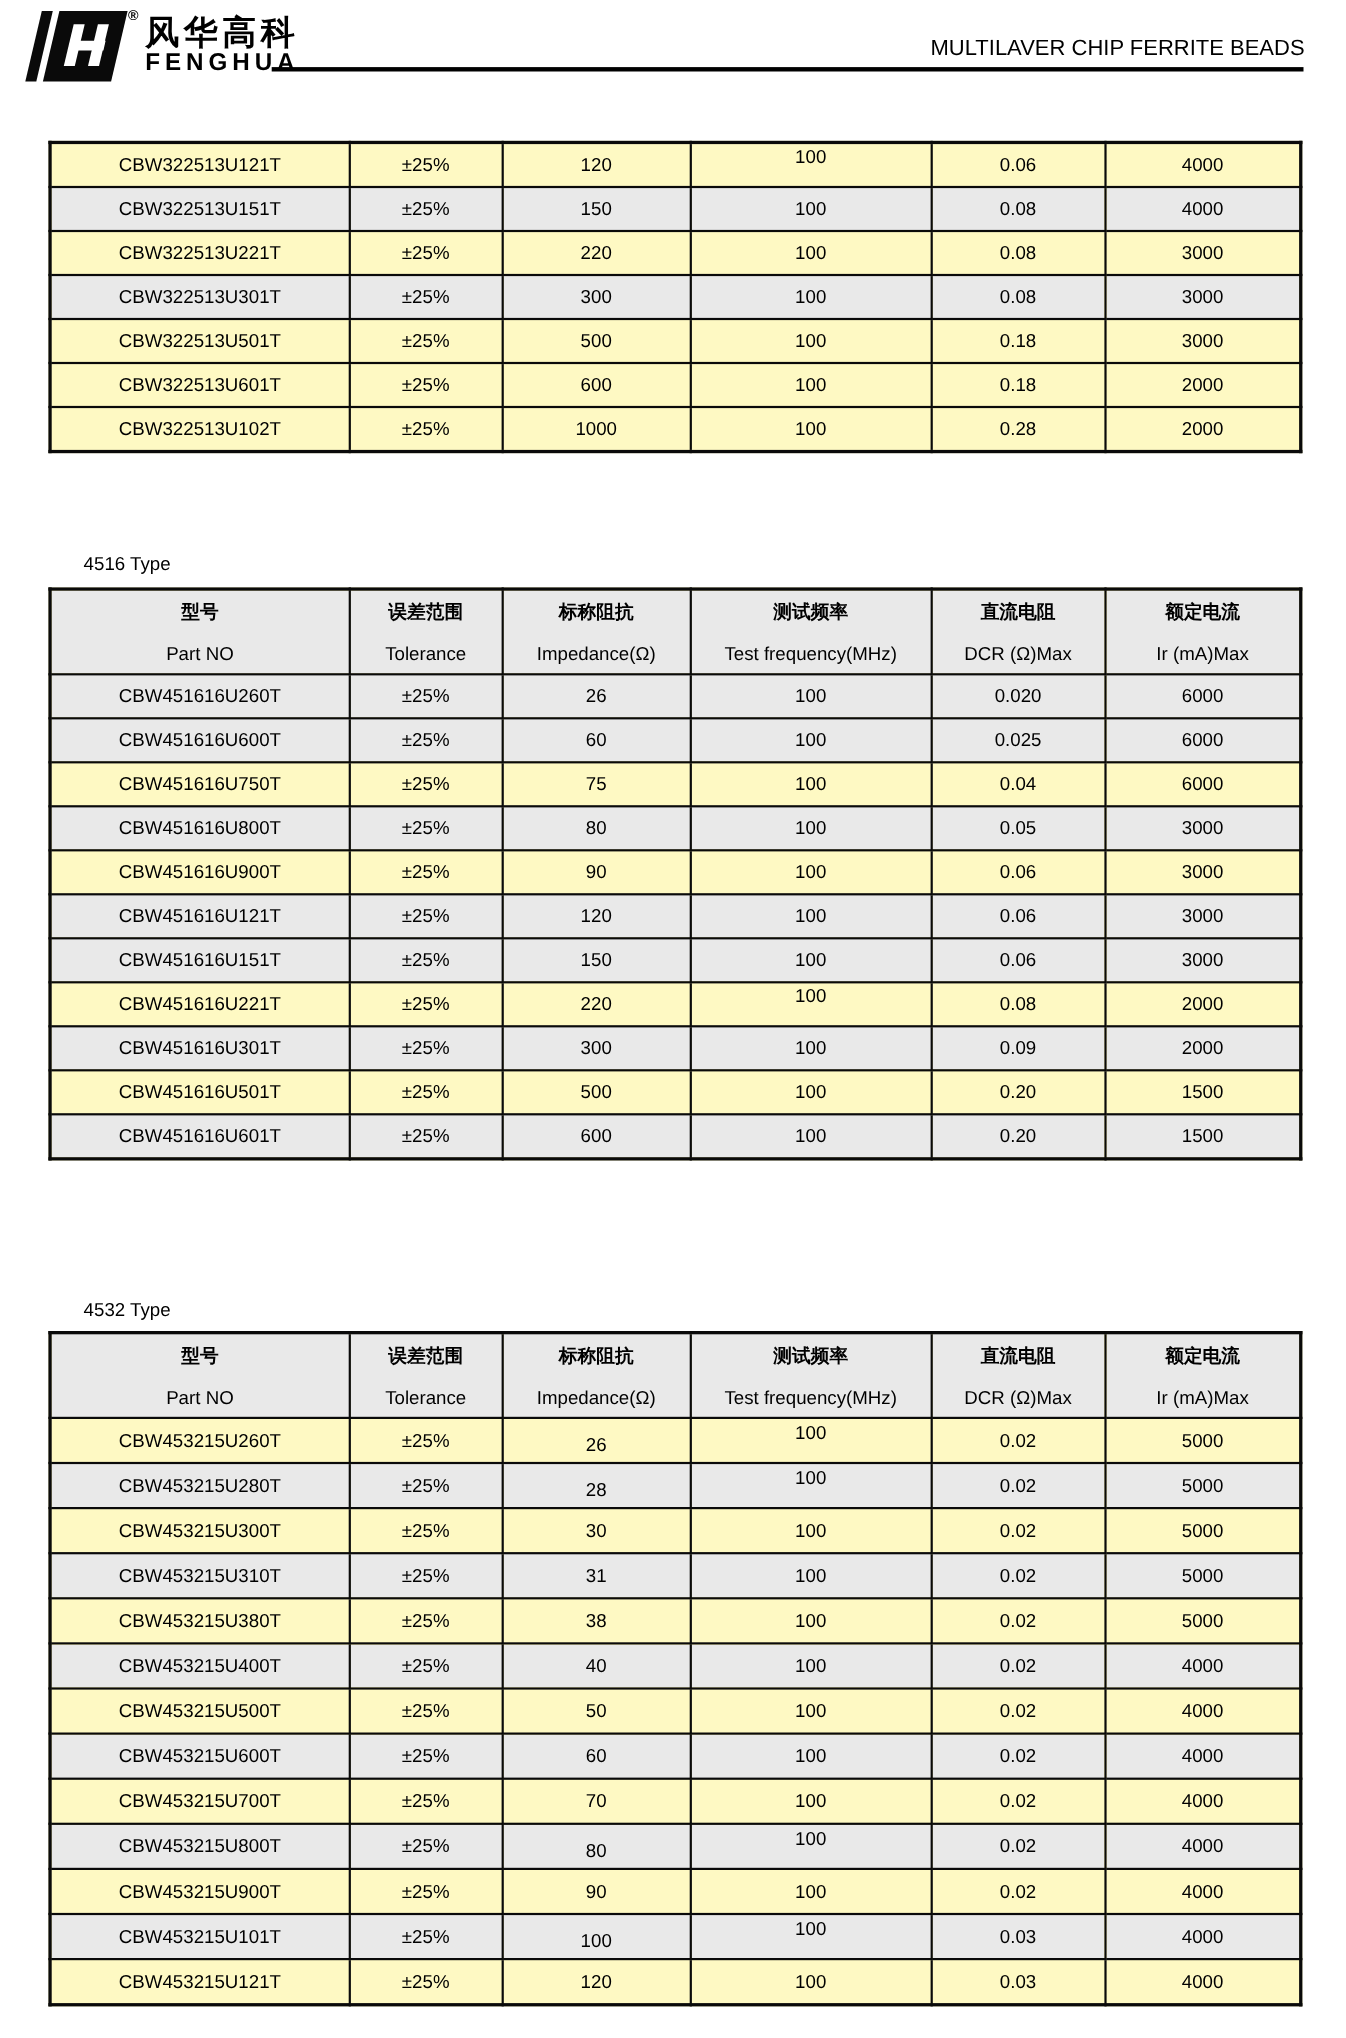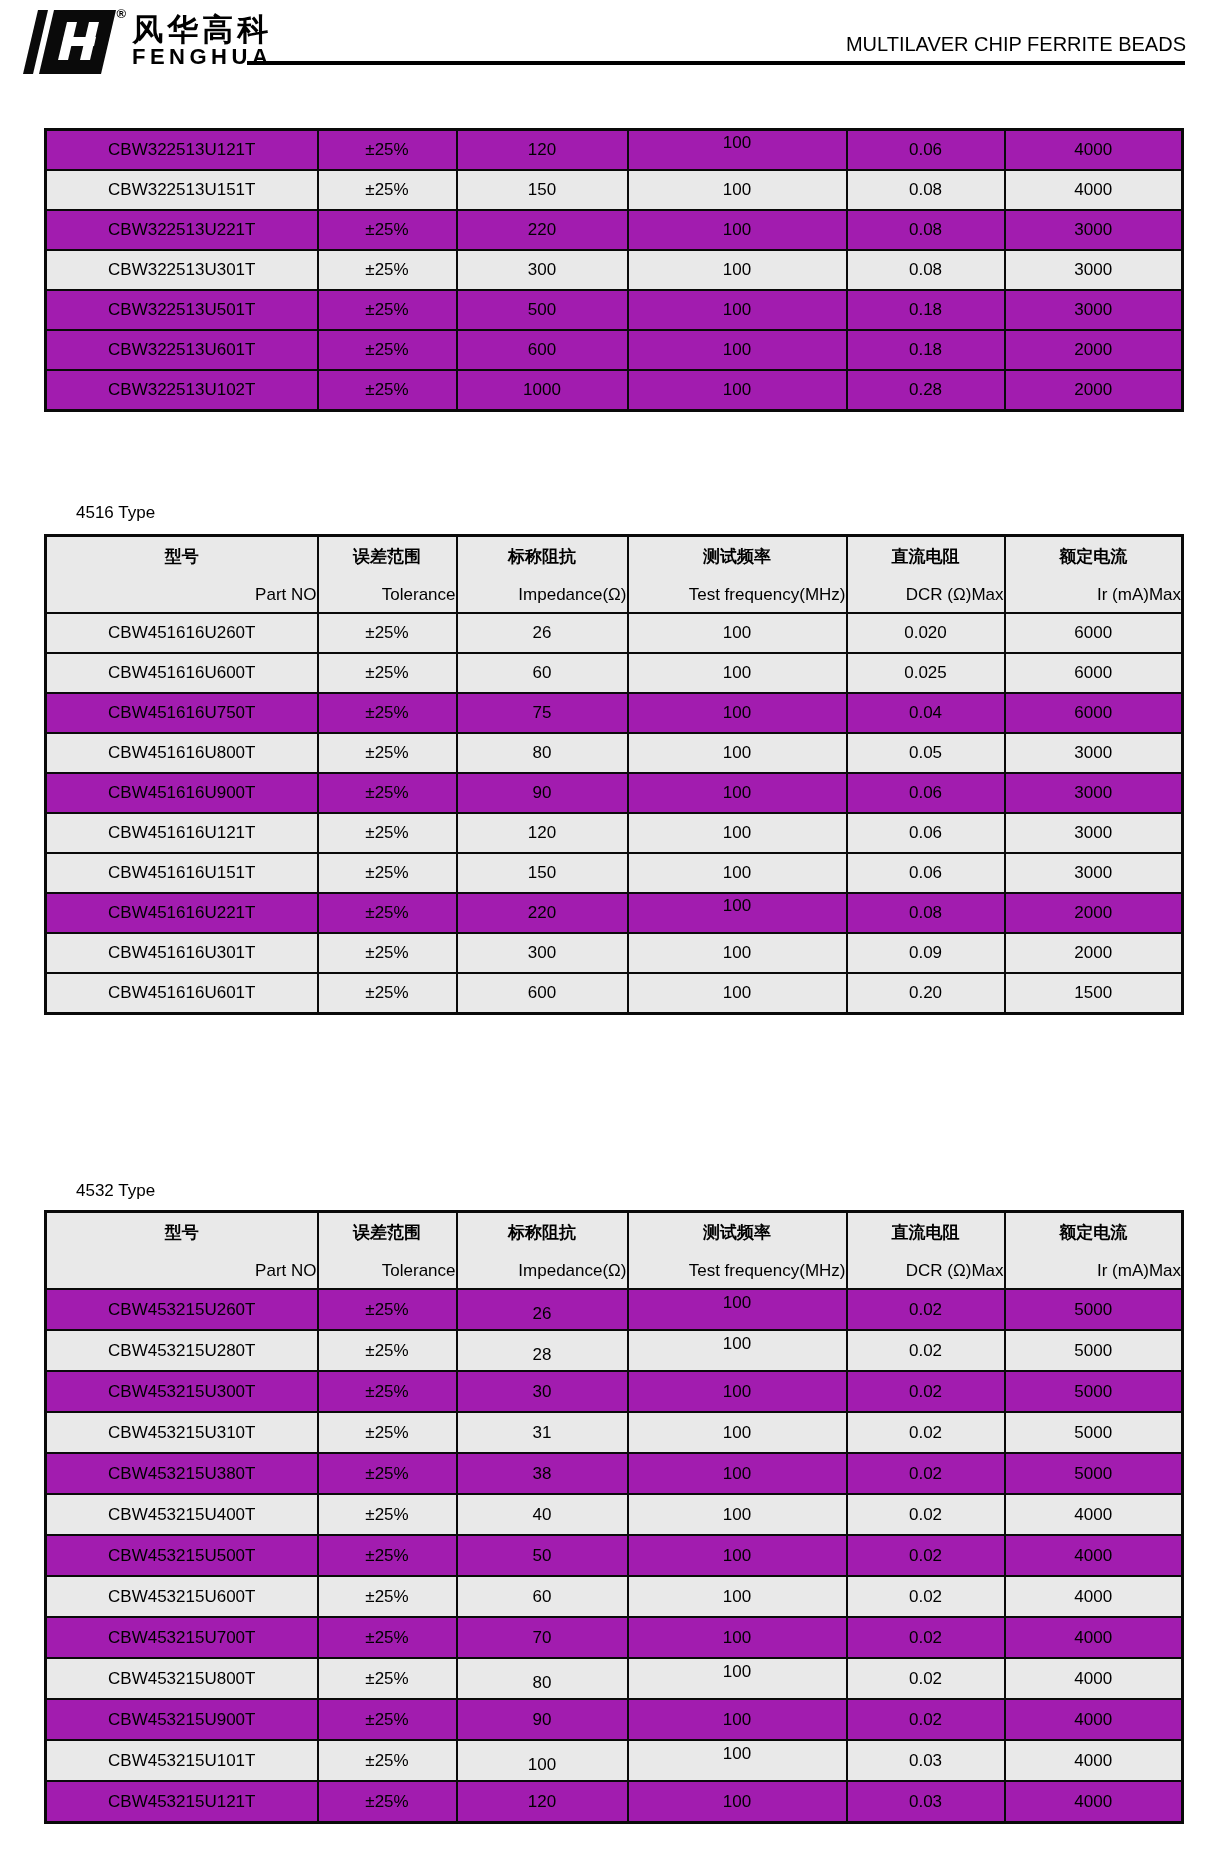--- a/index.html
+++ b/index.html
@@ -14,27 +14,27 @@
   .logo-text{margin-left:10px;margin-top:6px;line-height:1;}
   .logo-zh{font-size:31px;font-weight:bold;letter-spacing:4px;white-space:nowrap;text-align:center;}
   .logo-en{font-size:22px;font-weight:bold;letter-spacing:4.5px;margin-top:1px;}
   .doc-title{position:absolute;right:38px;top:33px;font-size:20px;font-weight:normal;letter-spacing:0px;white-space:nowrap;}
   .hdr-rule{position:absolute;left:247px;top:61px;width:938px;height:4px;background:#000;}
 
   
   .sec-label{position:absolute;left:76px;font-size:17px;}
 
   
-  table{border-collapse:collapse;table-layout:fixed;width:1137px;background:#a21caf;
+  table{border-collapse:collapse;table-layout:fixed;width:1137px;background:#fef9c3;
         border:3px solid #0a0a0a;position:absolute;left:44px;}
   td,th{border:2px solid #0a0a0a;text-align:center;vertical-align:middle;
         font-size:17px;padding:0;overflow:hidden;}
   thead th{background:#e9e9e9;height:75px;font-weight:normal;}
   th .zh{font-weight:bold;font-size:17px;margin-bottom:17px;}
-  th .en{font-size:17px;text-align:right;}
+  th .en{font-size:17px;}
   tbody td{height:38px;}
   .t3 tbody td{height:39px;}
   tr.shade td{background:#e9e9e9;}
   td span{display:inline-block;position:relative;}
   td span.raise{top:-7px;}
   td span.lower{top:4px;}
 
   .t1{top:128px;}
   .t2{top:534px;}
   .t3{top:1210px;}
@@ -240,20 +240,28 @@
           <td><span>2000</span></td>
         </tr>
         <tr class="shade">
           <td><span>CBW451616U301T</span></td>
           <td><span>±25%</span></td>
           <td><span>300</span></td>
           <td><span>100</span></td>
           <td><span>0.09</span></td>
           <td><span>2000</span></td>
         </tr>
+        <tr>
+          <td><span>CBW451616U501T</span></td>
+          <td><span>±25%</span></td>
+          <td><span>500</span></td>
+          <td><span>100</span></td>
+          <td><span>0.20</span></td>
+          <td><span>1500</span></td>
+        </tr>
         <tr class="shade">
           <td><span>CBW451616U601T</span></td>
           <td><span>±25%</span></td>
           <td><span>600</span></td>
           <td><span>100</span></td>
           <td><span>0.20</span></td>
           <td><span>1500</span></td>
         </tr>
       </tbody>
     </table>

